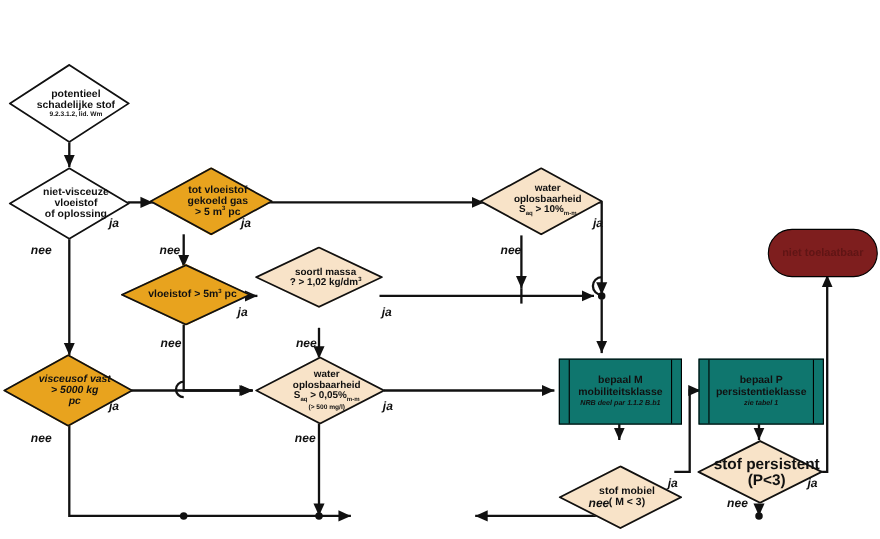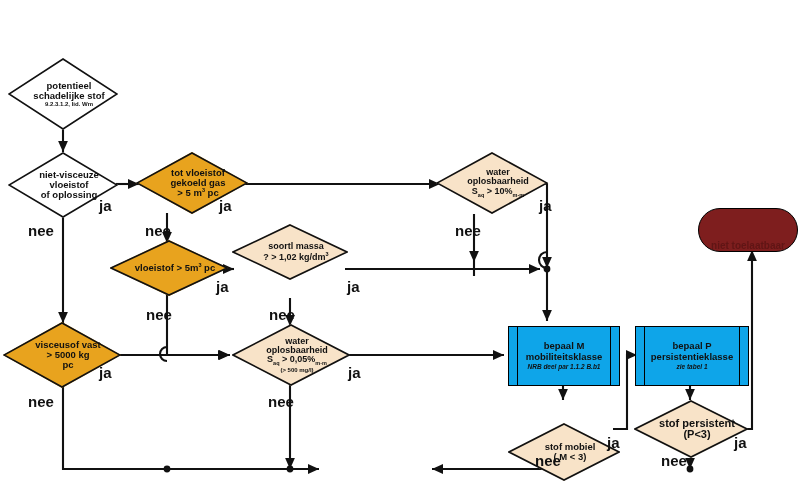--- a/index.html
+++ b/index.html
@@ -8,30 +8,30 @@
   svg#wires{position:absolute;left:0;top:0;width:800px;height:490px;}
   
   .dia{position:absolute;}
   .dia .shp{position:absolute;left:0;top:0;width:100%;height:100%;
             clip-path:polygon(50% 0,100% 50%,50% 100%,0 50%);}
   .dia .bdr{position:absolute;left:0;top:0;width:100%;height:100%;}
   .dia .lbl{position:absolute;left:0;top:0;width:100%;height:100%;
             display:flex;flex-direction:column;align-items:center;justify-content:center;
             text-align:center;line-height:1.04;color:#111;font-weight:bold;pointer-events:none;}
   .dia .lbl .l{display:block;white-space:nowrap;margin-left:12px;}
-  .box{position:absolute;background:#0ea5e9;border:1.5px solid #000;
+  .box{position:absolute;background:#0f766e;border:1.5px solid #000;
        display:flex;flex-direction:column;align-items:center;justify-content:center;
        text-align:center;line-height:1.12;font-weight:bold;color:#111;}
   .box .inner{position:absolute;left:8px;top:0;bottom:0;width:0;border-left:1.2px solid #000;}
   .box .inner2{position:absolute;right:8px;top:0;bottom:0;width:0;border-left:1.2px solid #000;}
   .box .sub{font-size:6.5px;font-style:italic;font-weight:bold;margin-top:1px;}
   .term{position:absolute;border:1.5px solid #000;border-radius:999px;
-        display:flex;align-items:flex-end;justify-content:center;font-weight:bold;
+        display:flex;align-items:center;justify-content:center;font-weight:bold;
         text-align:center;}
-  .elab{position:absolute;font-weight:bold;font-size:15px;color:#111;}
+  .elab{position:absolute;font-style:italic;font-weight:bold;font-size:11px;color:#111;}
   .sup{font-size:5.5px;vertical-align:super;font-weight:bold;}
   .sub2{font-size:5.5px;vertical-align:sub;font-weight:bold;}
   .tiny{font-size:6px;font-weight:bold;}
 </style>
 </head>
 <body>
 
 <div id="canvas">
 
   <svg id="wires" viewBox="0 0 800 490" xmlns="http://www.w3.org/2000/svg">
@@ -144,21 +144,21 @@
   <div class="dia" style="left:110px;top:240px;width:118px;height:56px;">
     <div class="shp" style="background:#E8A31E;"></div>
     <svg class="bdr" viewBox="0 0 118 56" preserveAspectRatio="none">
       <polygon points="59,1 117,28 59,55 1,28" fill="none" stroke="#111" stroke-width="1.6"></polygon>
     </svg>
     <div class="lbl" style="font-size:9.5px;">
       <span class="l">vloeistof &gt; 5m<span class="sup">3</span> pc</span>
     </div>
   </div>
 
-  <div class="dia" style="left:3px;top:322px;width:118px;height:66px;">
+  <div class="dia" style="left:3px;top:322px;width:118px;height:66px;font-style:italic;">
     <div class="shp" style="background:#E8A31E;"></div>
     <svg class="bdr" viewBox="0 0 118 66" preserveAspectRatio="none">
       <polygon points="59,1 117,33 59,65 1,33" fill="none" stroke="#111" stroke-width="1.6"></polygon>
     </svg>
     <div class="lbl" style="font-size:9.5px;">
       <span class="l">visceusof vast</span>
       <span class="l">&gt; 5000 kg</span>
       <span class="l">pc</span>
     </div>
   </div>
@@ -224,21 +224,21 @@
       <span class="l">stof mobiel</span>
       <span class="l">( M &lt; 3)</span>
     </div>
   </div>
 
   <div class="dia" style="left:634px;top:400px;width:114px;height:58px;">
     <div class="shp" style="background:#F8E3C8;"></div>
     <svg class="bdr" viewBox="0 0 114 58" preserveAspectRatio="none">
       <polygon points="57,1 113,29 57,57 1,29" fill="none" stroke="#111" stroke-width="1.6"></polygon>
     </svg>
-    <div class="lbl" style="font-size:11px;text-align:center;">
+    <div class="lbl" style="font-size:14px;text-align:center;">
       <span class="l">stof persistent</span>
       <span class="l">(P&lt;3)</span>
     </div>
   </div>
 
 
   <div class="term" style="left:698px;top:208px;width:98px;height:42px;background:#7E1E1E;color:#601515;font-size:10px;">
     <span>niet toelaatbaar</span>
   </div>
 

